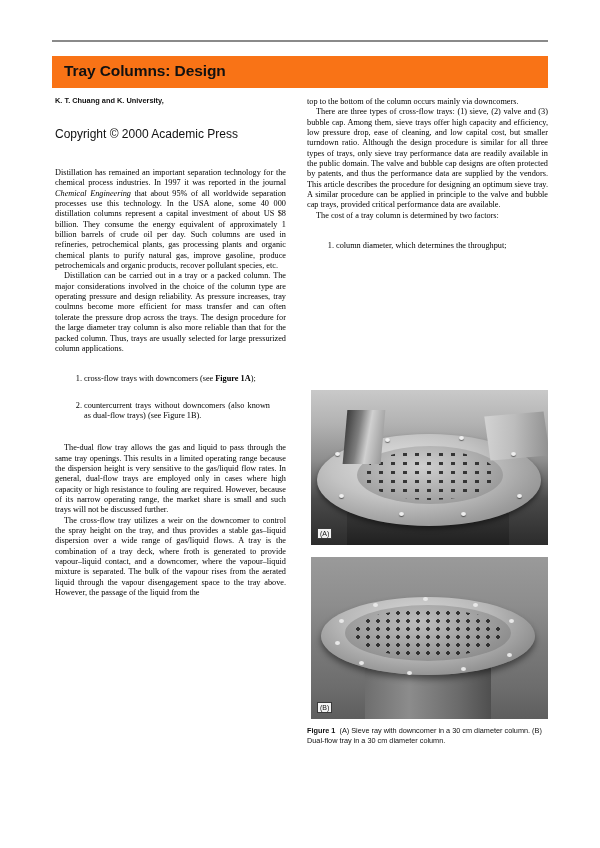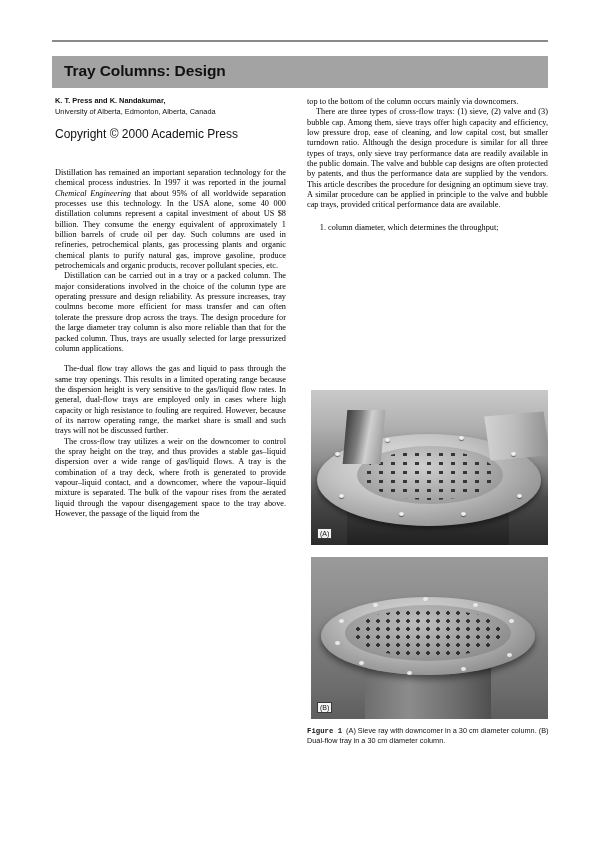--- a/index.html
+++ b/index.html
@@ -29,21 +29,21 @@
     width: 496px;
     height: 2px;
     background: #8a8a8a;
   }
   .title-band {
     position: absolute;
     left: 52px;
     top: 56px;
     width: 496px;
     height: 32px;
-    background: #a3a3a3;
+    background: #f97316;
   }
   .title-text {
     position: absolute;
     left: 12px;
     top: 6px;
     font-family: "Liberation Sans", sans-serif;
     font-weight: bold;
     font-size: 15.5px;
     letter-spacing: -0.1px;
     color: #111111;
@@ -92,21 +92,21 @@
     margin: 0;
     text-indent: 9px;
   }
   .col p.first { text-indent: 0; }
   ol.numlist {
     margin: 0;
     padding: 0 0 0 13px;
     list-style-position: outside;
   }
   ol.numlist li {
-    margin: 8px;
+    margin: 16px;
     padding: 0;
     text-align: justify;
   }
   .spacer-s { height: 4px; }
   .spacer-m { height: 6px; }
   em { font-style: italic; }
   strong { font-weight: bold; }
 
   
   .photo {
@@ -236,59 +236,63 @@
     position: absolute;
     left: 307px;
     top: 726px;
     width: 243px;
     font-family: "Liberation Sans", sans-serif;
     font-size: 7.3px;
     line-height: 10px;
     color: #111111;
     text-align: left;
   }
-  .fig-caption .fig-label { font-weight: bold; font-family: Liberation Mono, monospace; }
+  .fig-caption .fig-label { font-weight: bold; }
 </style>
 </head>
 <body>
 
 <div class="page">
 
   <div class="top-rule"></div>
 
   <div class="title-band">
     <div class="title-text">Tray Columns: Design</div>
   </div>
 
   <div class="byline">
-    <div class="authors">K. T. Press and K. Nandakumar,</div>
-    <div class="affil">University of Alberta, Edmonton, Alberta, Canada</div>
+    <div class="authors">K. T. Chuang and K. University,</div>
   </div>
 
   <div class="copyright">Copyright © 2000 Academic Press</div>
 
   <div class="col col-left">
     <p class="first"><span>Distillation has remained an important separation technology for the chemical process industries. In 1997 it was reported in the journal </span><em>Chemical Engineering</em><span> that about 95% of all worldwide separation processes use this technology. In the USA alone, some 40 000 distillation columns represent a capital investment of about US $8 billion. They consume the energy equivalent of approximately 1 billion barrels of crude oil per day. Such columns are used in refineries, petrochemical plants, gas processing plants and organic chemical plants to purify natural gas, improve gasoline, produce petrochemicals and organic products, recover pollulant species, etc.</span></p>
 
     <p>Distillation can be carried out in a tray or a packed column. The major considerations involved in the choice of the column type are operating pressure and design reliability. As pressure increases, tray coulmns become more efficient for mass transfer and can often tolerate the pressure drop across the trays. The design procedure for the large diameter tray column is also more reliable than that for the packed column. Thus, trays are usually selected for large pressurized column applications.</p>
 
 
     <div class="spacer-s"></div>
 
+    <ol class="numlist">
+      <li><span>cross-flow trays with downcomers (see </span><strong>Figure 1A</strong><span>);</span></li>
+      <li><span>countercurrent trays without downcomers (also known as dual-flow trays) (see Figure 1B).</span></li>
+    </ol>
 
     <div class="spacer-m"></div>
 
     <p>The-dual flow tray allows the gas and liquid to pass through the same tray openings. This results in a limited operating range because the dispersion height is very sensitive to the gas/liquid flow rates. In general, dual-flow trays are employed only in cases where high capacity or high resistance to fouling are required. However, because of its narrow operating range, the market share is small and such trays will not be discussed further.</p>
 
     <p>The cross-flow tray utilizes a weir on the downcomer to control the spray height on the tray, and thus provides a stable gas–liquid dispersion over a wide range of gas/liquid flows. A tray is the combination of a tray deck, where froth is generated to provide vapour–liquid contact, and a downcomer, where the vapour–liquid mixture is separated. The bulk of the vapour rises from the aerated liquid through the vapour disengagement space to the tray above. However, the passage of the liquid from the</p>
   </div>
 
   <div class="col col-right">
     <p class="first">top to the bottom of the column occurs mainly via downcomers.</p>
     <p>There are three types of cross-flow trays: (1) sieve, (2) valve and (3) bubble cap. Among them, sieve trays offer high capacity and efficiency, low pressure drop, ease of cleaning, and low capital cost, but smaller turndown ratio. Although the design procedure is similar for all three types of trays, only sieve tray performance data are readily available in the public domain. The valve and bubble cap designs are often protected by patents, and thus the performance data are supplied by the vendors. This article describes the procedure for designing an optimum sieve tray. A similar procedure can be applied in principle to the valve and bubble cap trays, provided critical performance data are available.</p>
+    <p>The cost of a tray column is determined by two factors:</p>
 
     <div class="spacer-s"></div>
 
     <ol class="numlist">
       <li>column diameter, which determines the throughput;</li>
     </ol>
   </div>
 
   <div class="photo photo-a">
     <div class="ph-bg ph-a-bg"></div>

